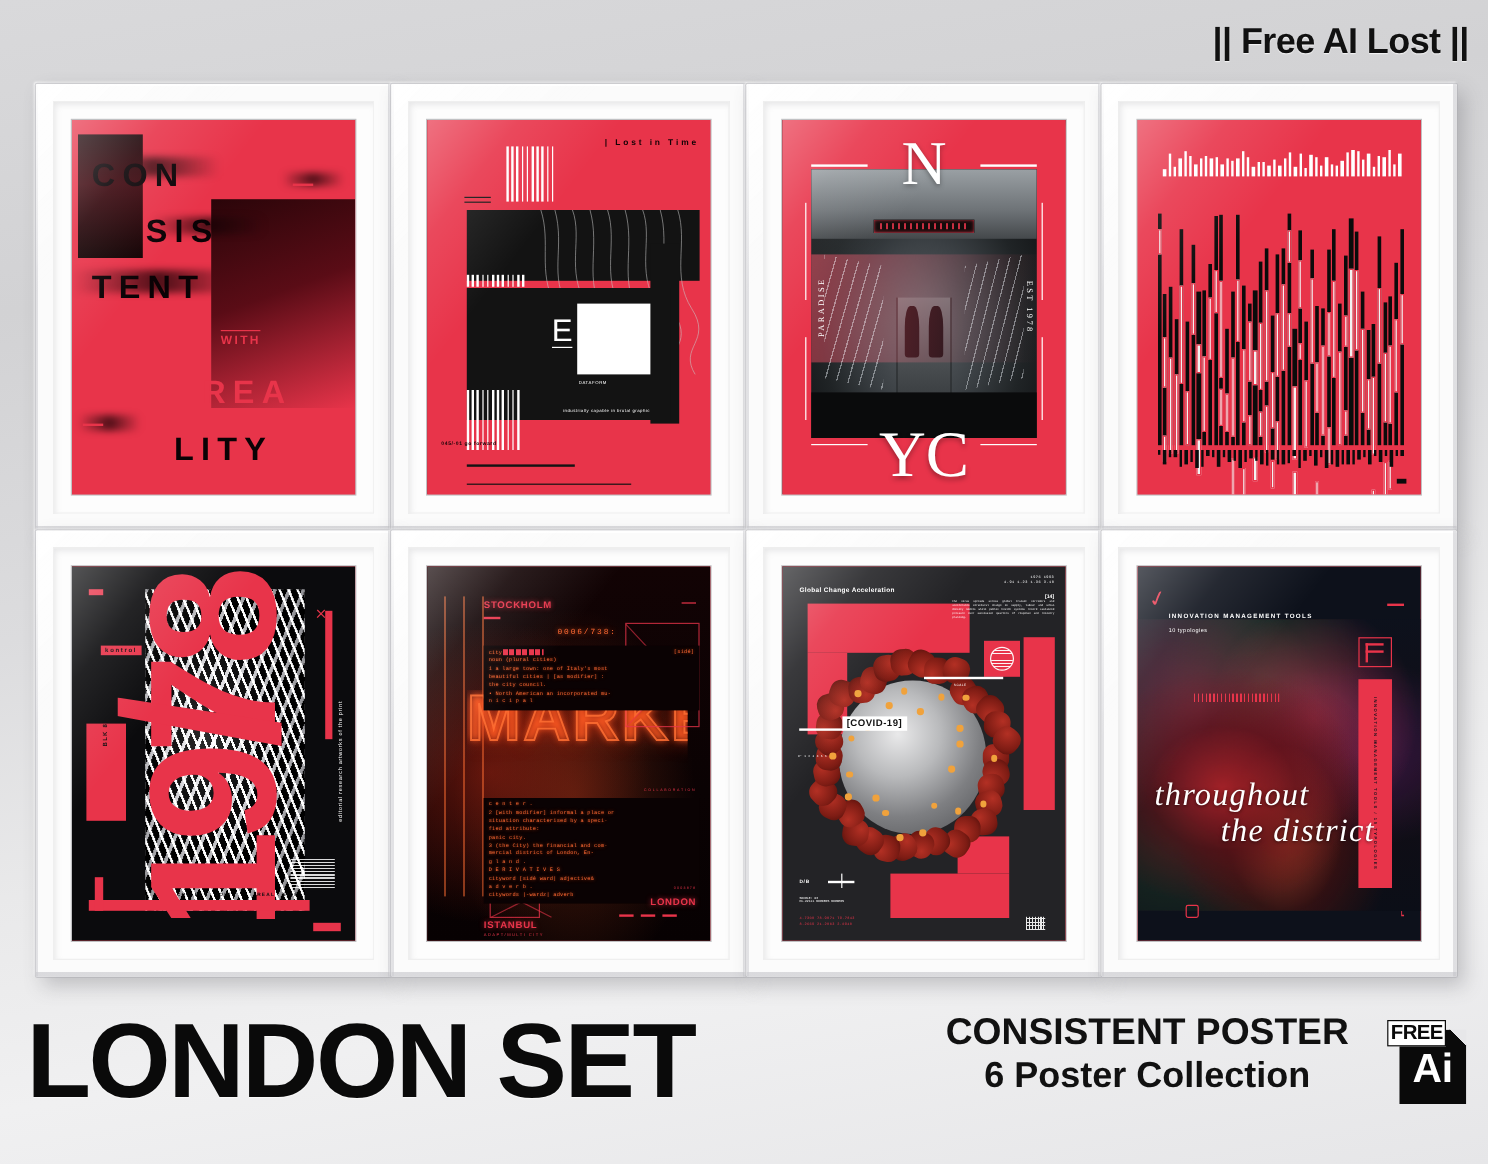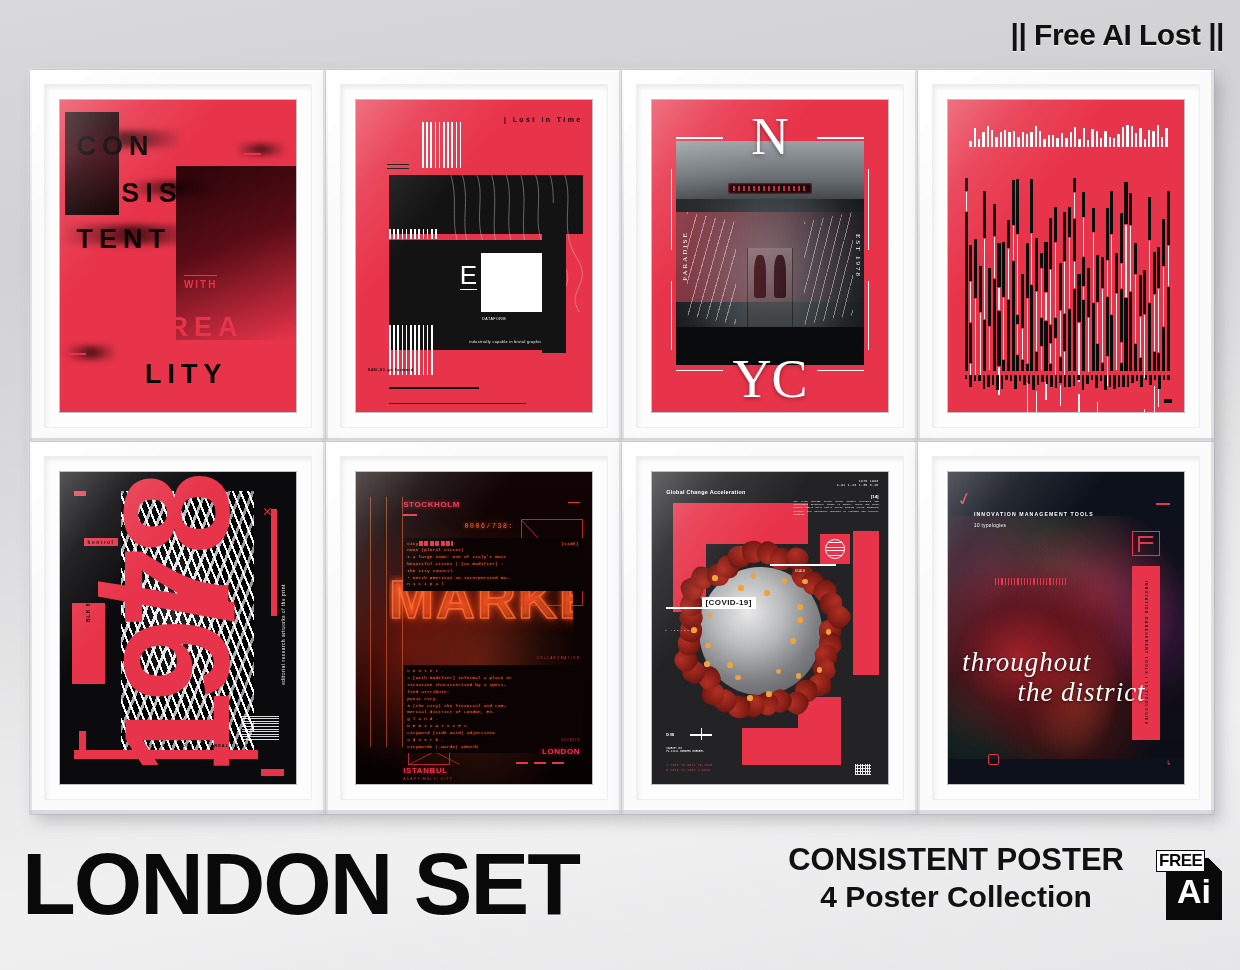--- a/index.html
+++ b/index.html
@@ -1003,21 +1003,21 @@
         <div class="glare"></div>
       </div>
     </div>
 
   </div>
 
   <div class="bottom">
     <div class="poster-set">LONDON SET</div>
     <div class="right-copy">
       <div class="l1">CONSISTENT POSTER</div>
-      <div class="l2">4 Poster Collection</div>
+      <div class="l2">6 Poster Collection</div>
     </div>
     <div class="ai-badge">
       <div class="sheet"></div>
       <div class="fold"></div>
       <div class="ai">Ai</div>
       <div class="free">FREE</div>
     </div>
   </div>
 
 </div>

